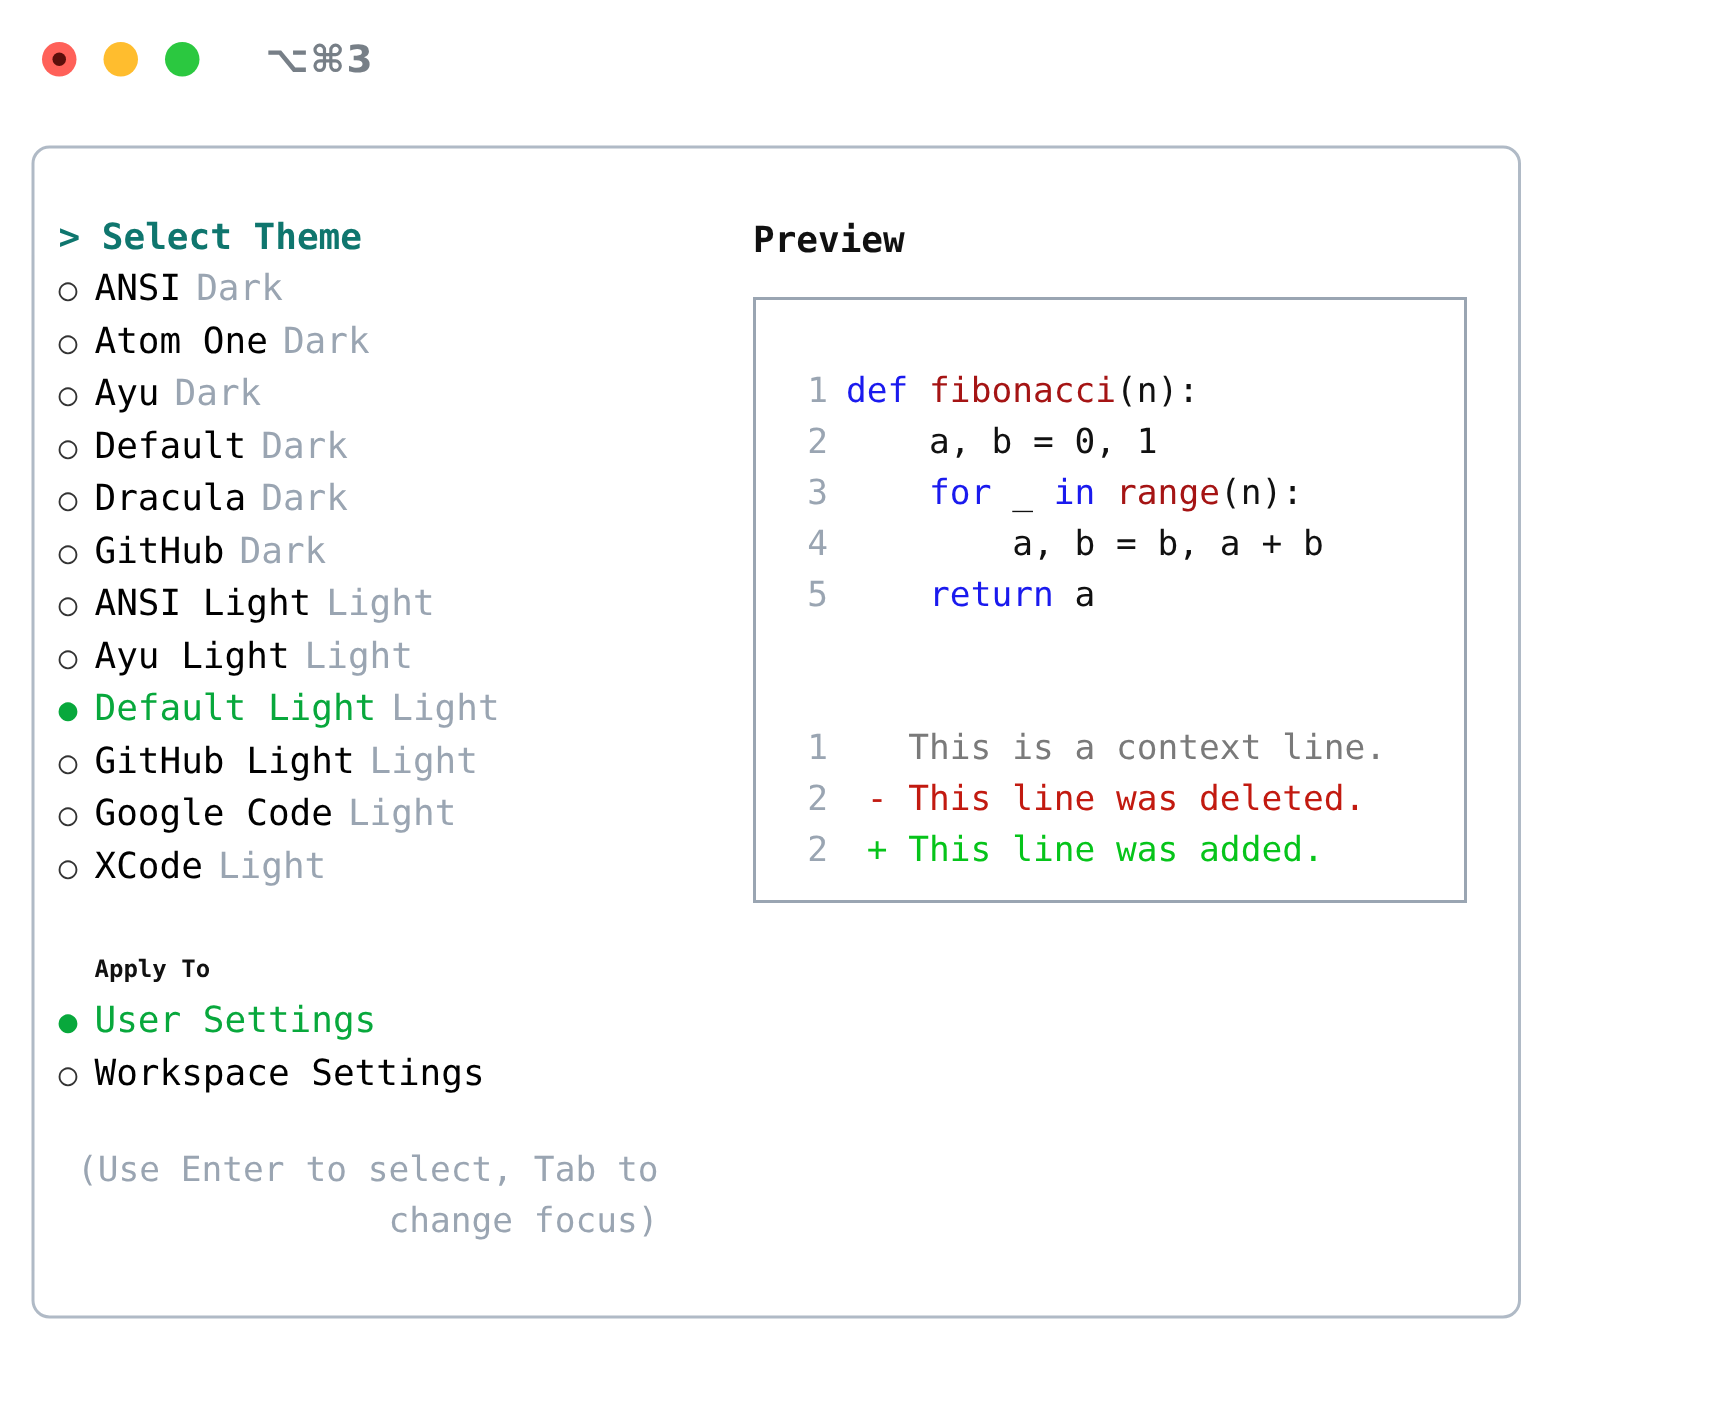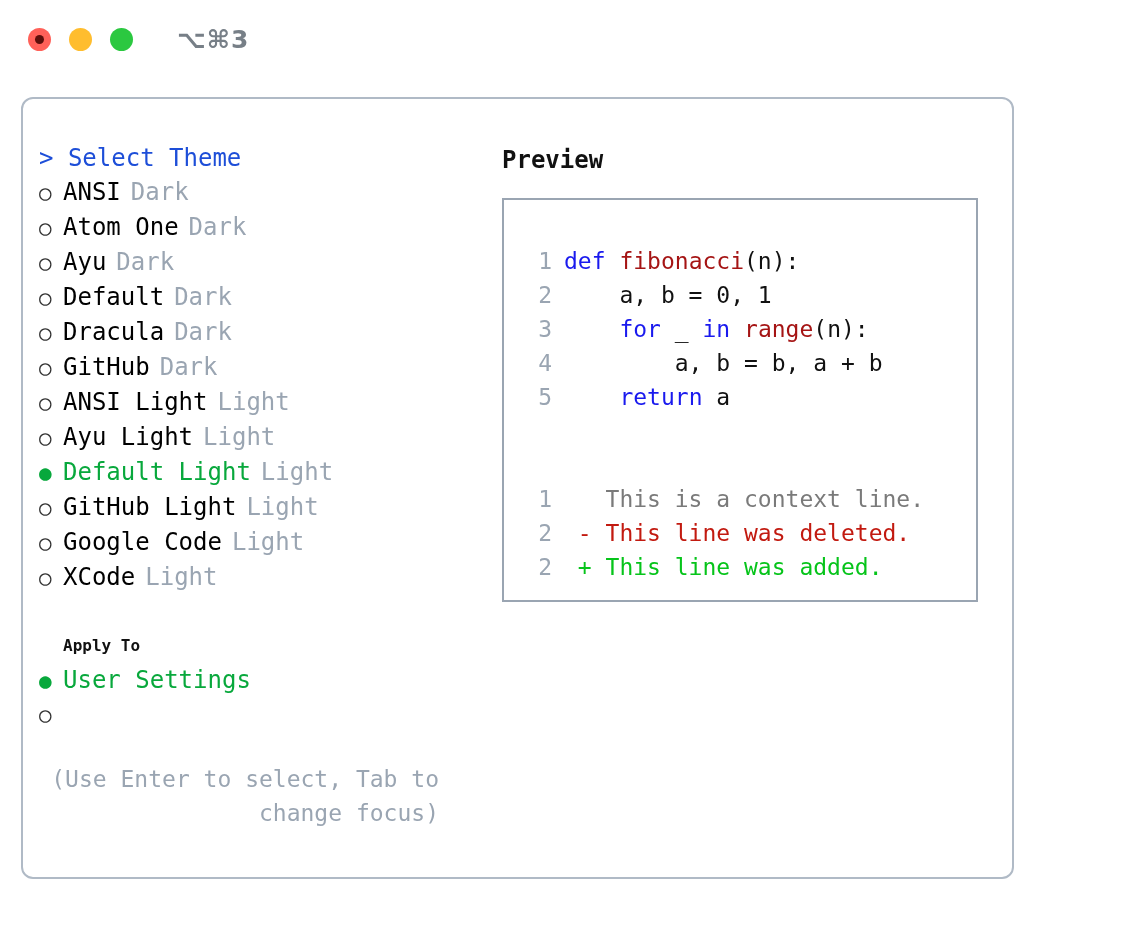--- a/index.html
+++ b/index.html
@@ -86,22 +86,22 @@
 
   
   .left-col {
     position: absolute;
     left: 16px;
     top: 42px;
     width: 450px;
   }
   .section-header {
     font-size: 24px;
-    font-weight: 400;
-    color: #1d4ed8;
+    font-weight: 700;
+    color: #0f766e;
     line-height: 34px;
     white-space: pre;
   }
   .opt-row {
     display: flex;
     align-items: baseline;
     font-size: 24px;
     line-height: 34px;
     color: #222222;
     white-space: pre;
@@ -271,20 +271,21 @@
 
         <div class="subhead">Apply To</div>
 
         <div>
           <div class="opt-row selected">
             <span class="bullet">●</span>
             <span class="opt-label">User Settings</span>
           </div>
           <div class="opt-row">
             <span class="bullet">○</span>
+            <span class="opt-label">Workspace Settings</span>
           </div>
         </div>
 
         <div class="hint">(Use Enter to select, Tab to change focus)</div>
       </div>
 
       <div class="right-col">
         <div class="preview-title">Preview</div>
 
         <div class="preview-box">

